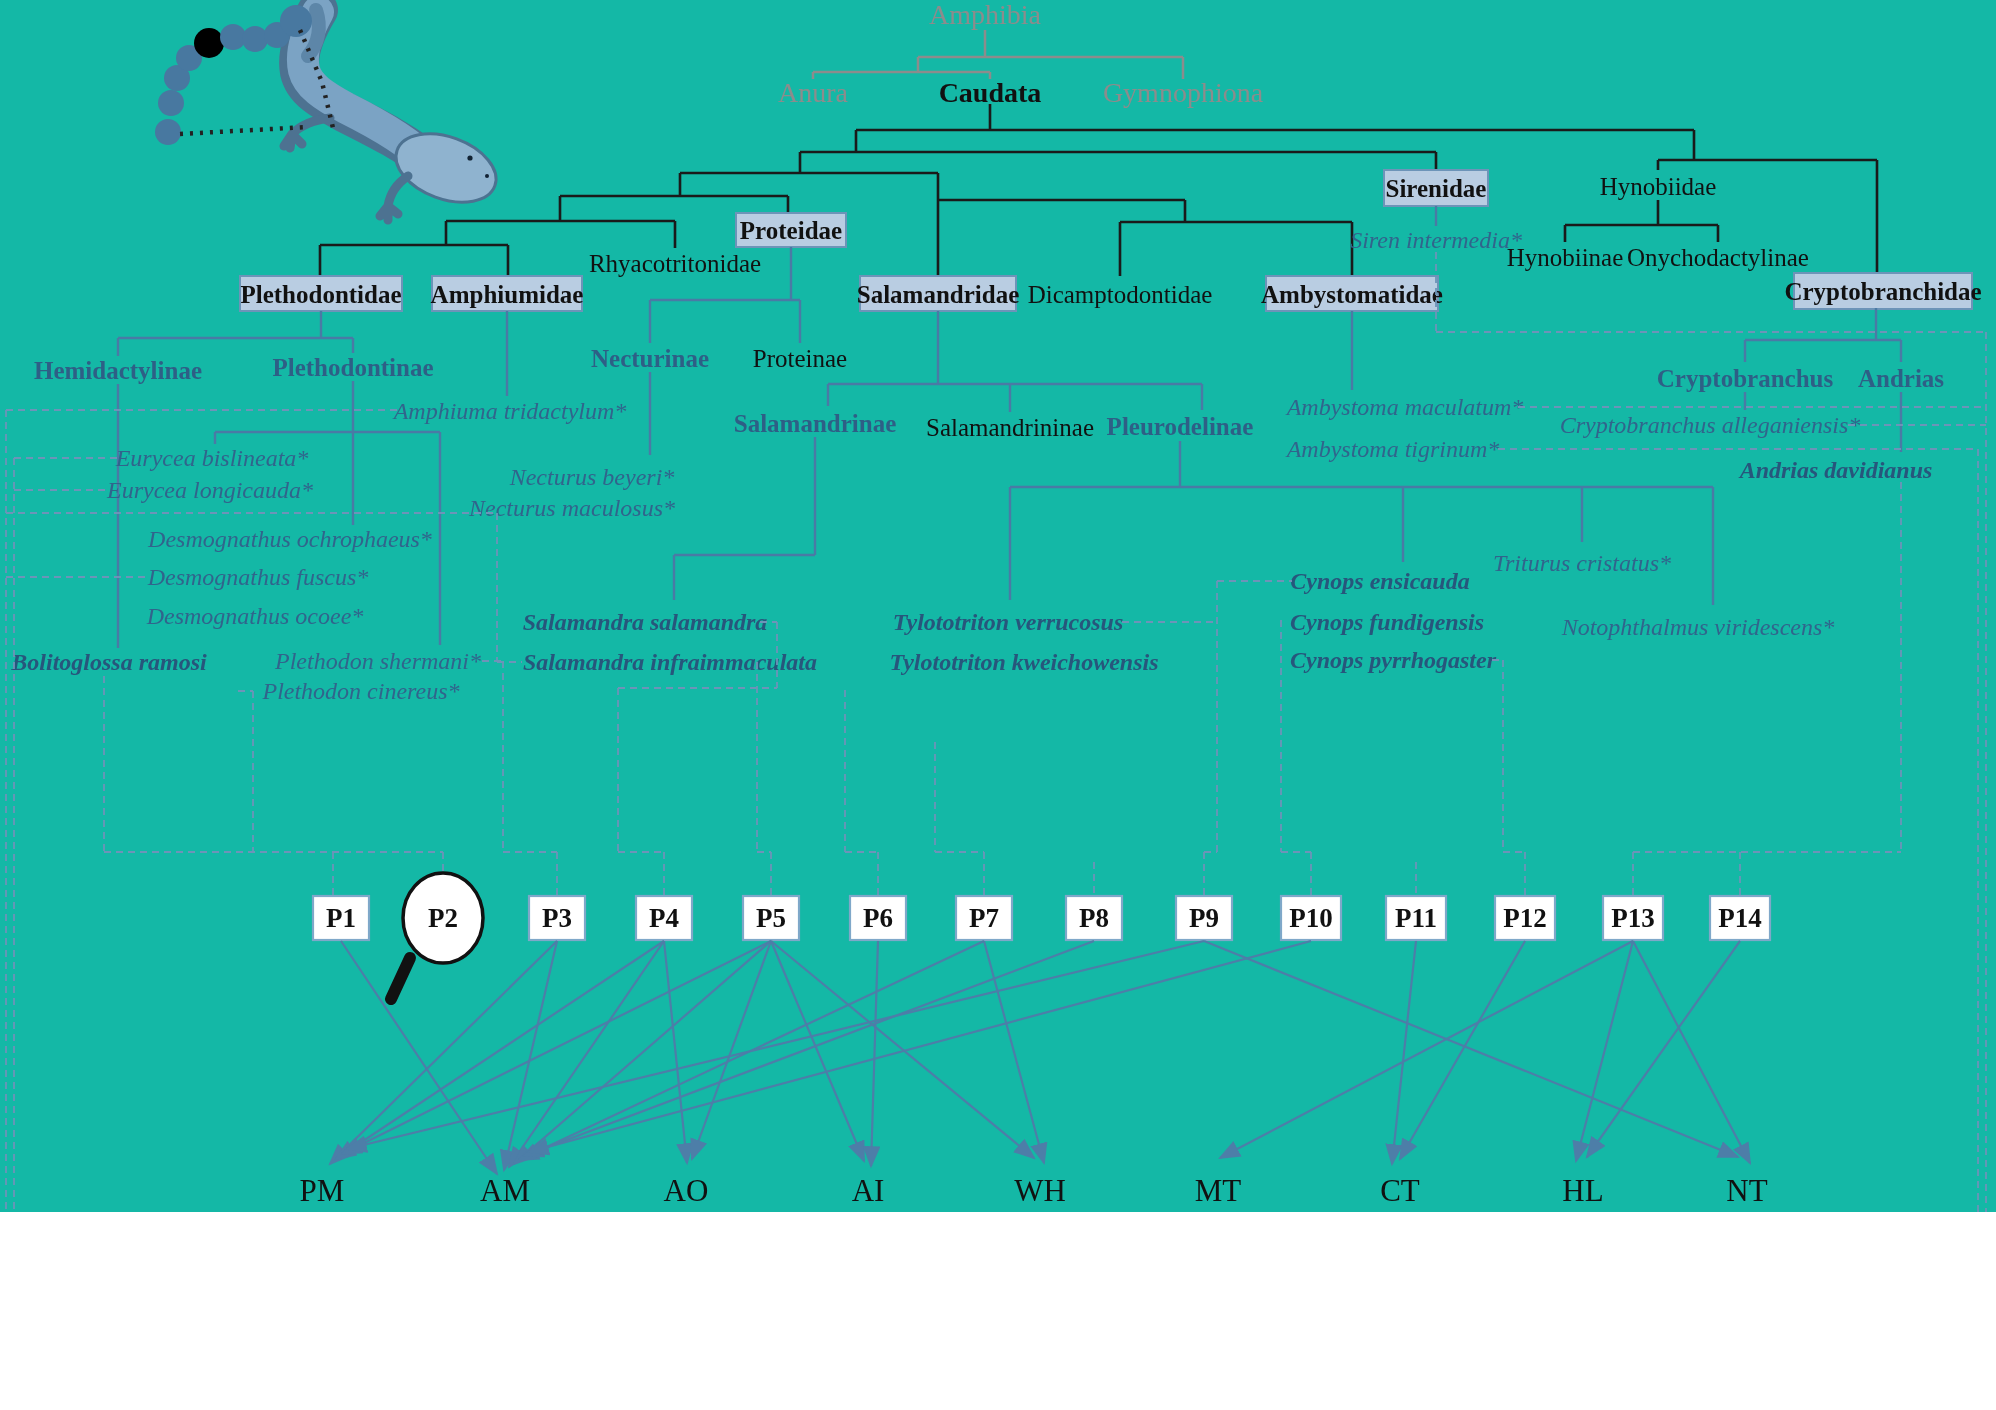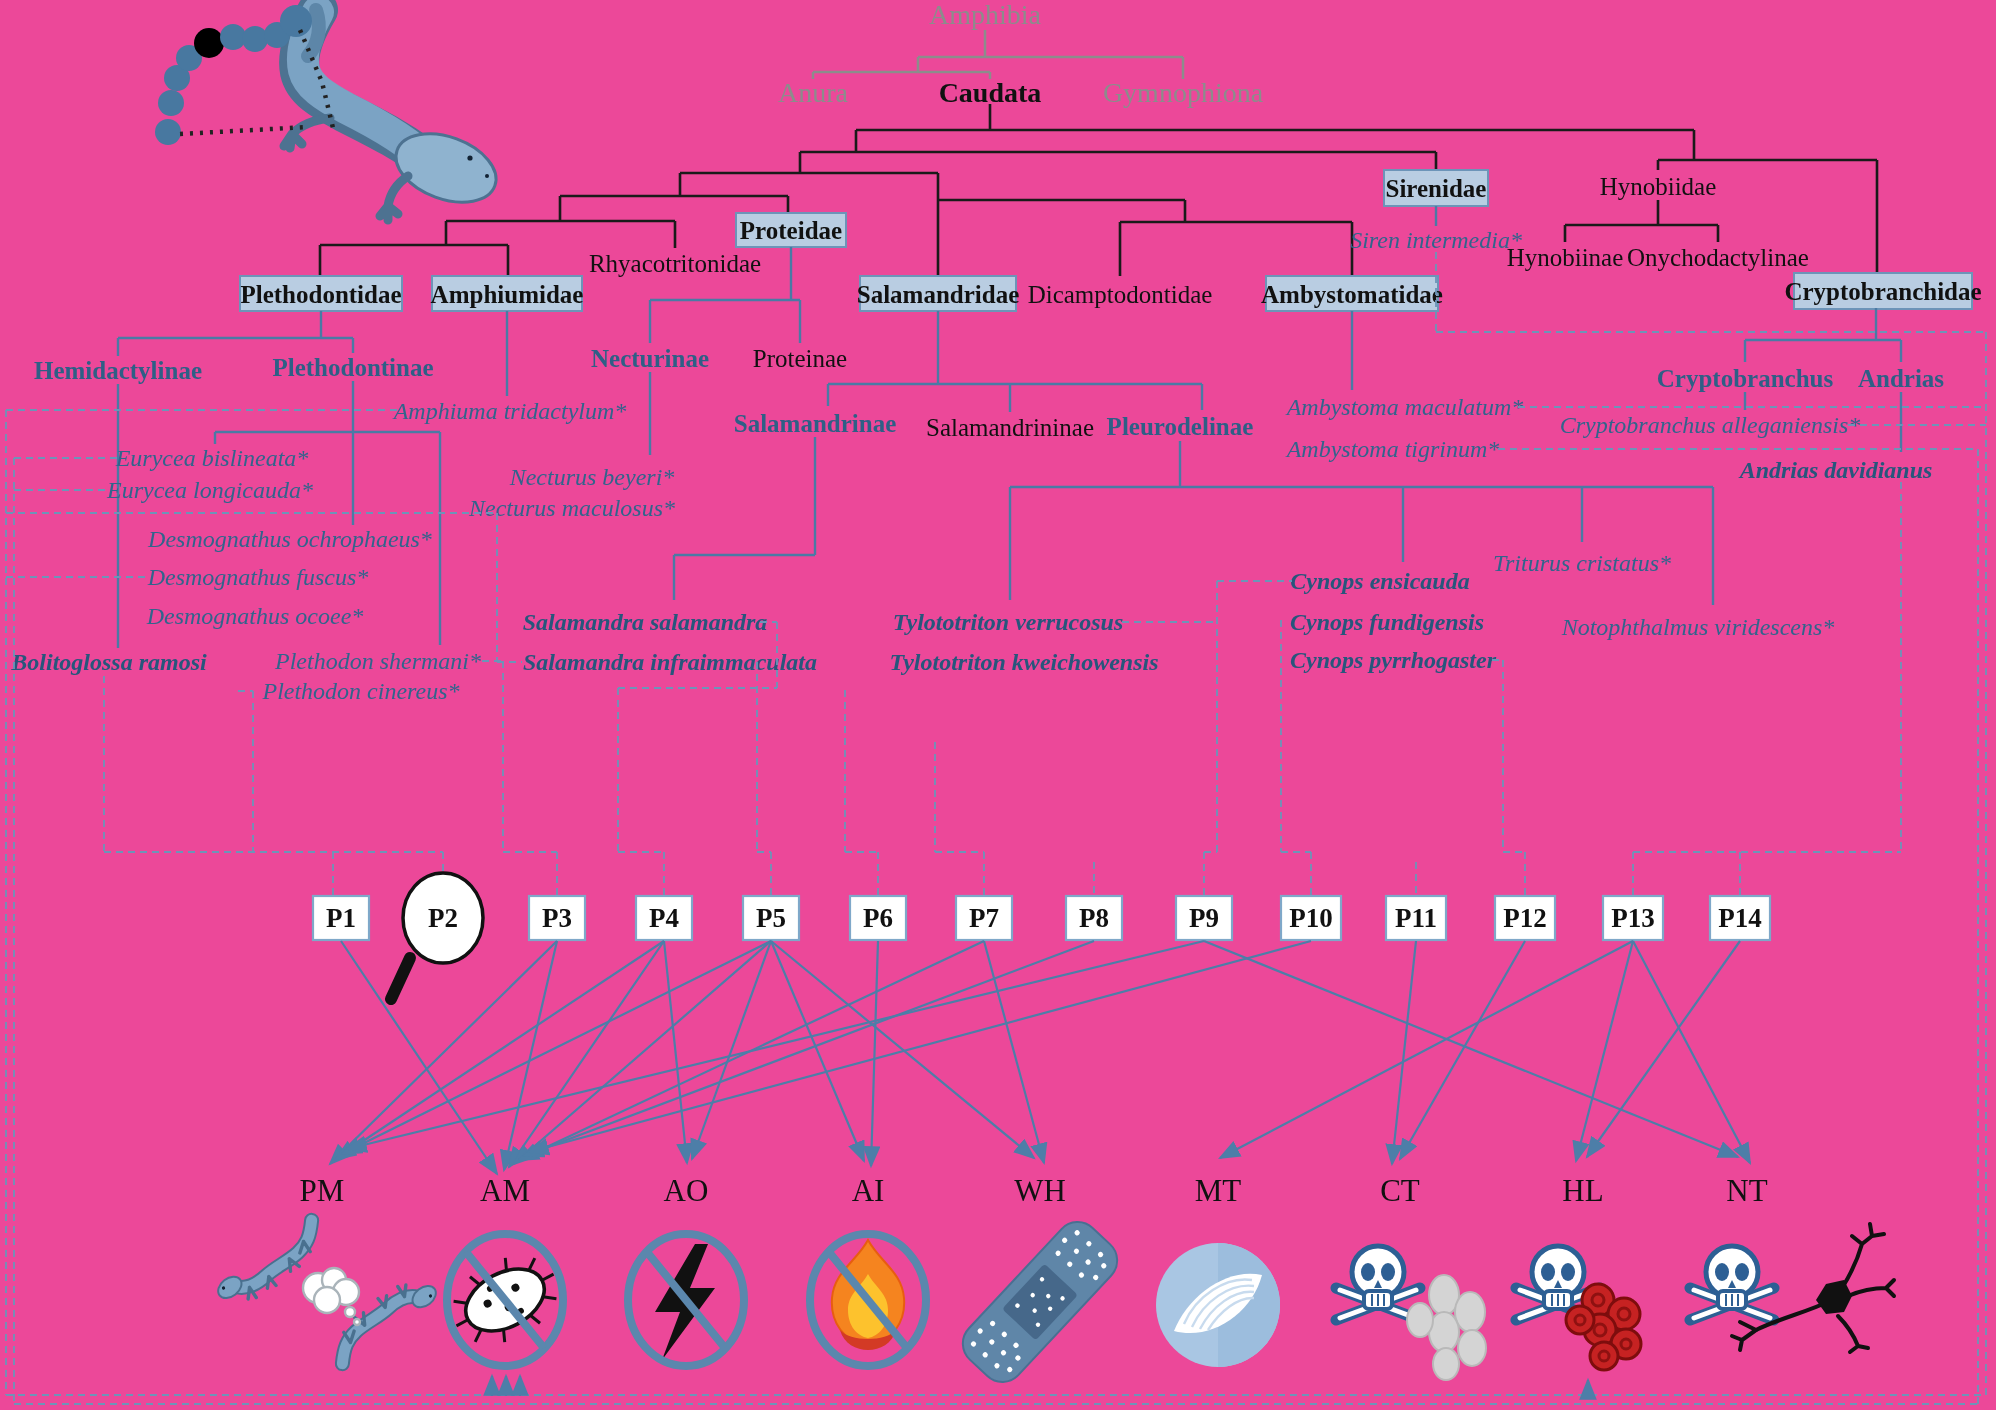--- a/index.html
+++ b/index.html
@@ -1,16 +1,16 @@
 <!DOCTYPE html>
 <html><head>
 <meta charset="utf-8">
 <style>
   html,body{margin:0;padding:0;background:#fff;}
-  #stage{position:relative;width:1996px;height:1410px;background:#ec4899;overflow:hidden;}
+  #stage{position:relative;width:1996px;height:1212px;background:#14b8a6;overflow:hidden;}
   svg text{font-family:"Liberation Serif","DejaVu Serif",serif;text-anchor:middle;dominant-baseline:central;}
   .ord{font-size:28px;fill:#8c8c8c;}
   .ordb{font-size:28px;font-weight:bold;fill:#111;}
   .fam{font-size:25px;font-weight:bold;fill:#111;}
   .plain{font-size:25px;fill:#111;}
   .subf{font-size:25px;font-weight:bold;fill:#2e5f86;}
   .sp{font-size:24px;font-style:italic;fill:#31648c;}
   .spb{font-size:24px;font-style:italic;font-weight:bold;fill:#27567c;}
   .pp{font-size:27px;font-weight:bold;fill:#111;}
   .act{font-size:31px;fill:#111;}

